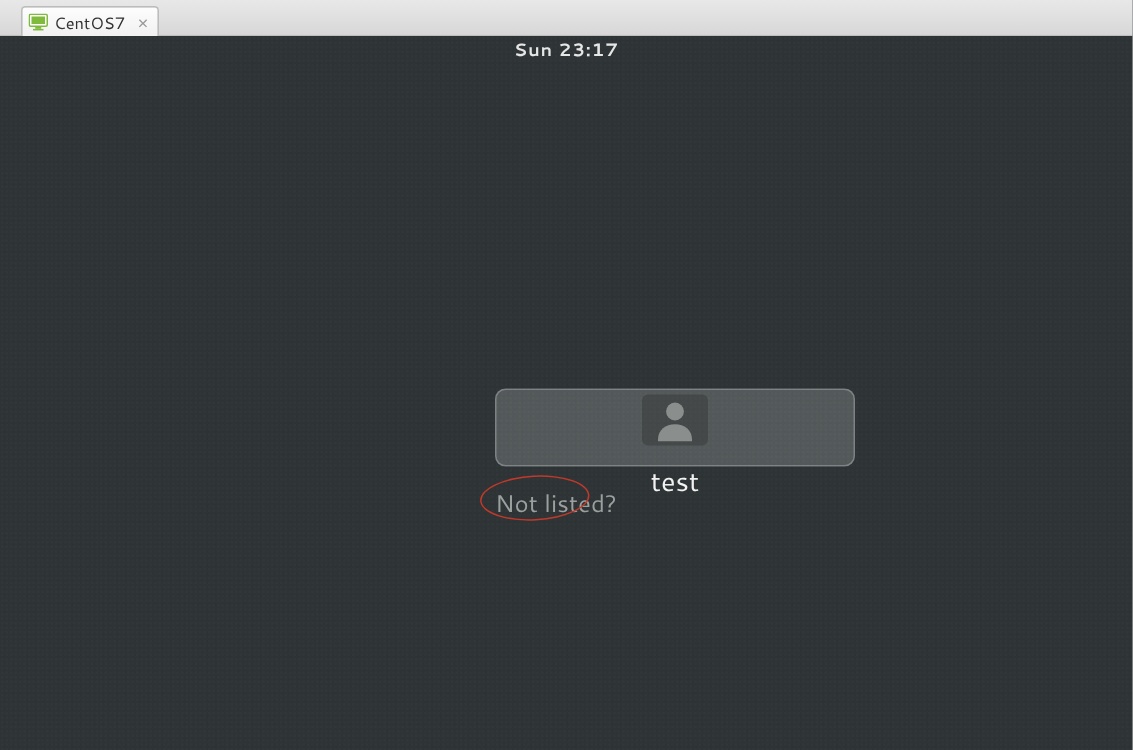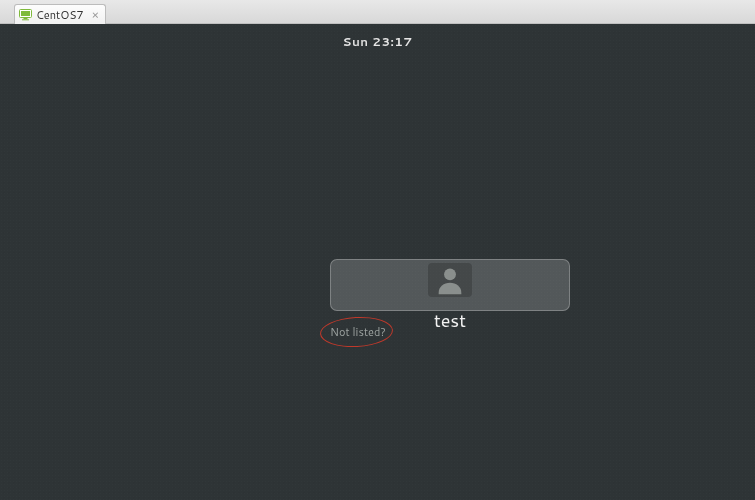--- a/index.html
+++ b/index.html
@@ -50,21 +50,21 @@
       radial-gradient(rgba(255,255,255,0.015) 1px, transparent 1px),
       radial-gradient(rgba(0,0,0,0.03) 1px, transparent 1px);
     background-size: 3px 3px, 5px 5px;
     background-position: 0 0, 1px 1px;
   }
 
   .top-bar {
     width: 100%;
     height: 26px;
     display: flex;
-    align-items: flex-end;
+    align-items: flex-start;
     justify-content: center;
   }
   .clock {
     color: #e6e6e6;
     font-size: 12px;
     font-weight: 700;
     letter-spacing: 0.5px;
   }
 
   .login-box {
@@ -97,21 +97,21 @@
     color: #f2f2f2;
     font-size: 18px;
     font-weight: 400;
   }
 
   .not-listed {
     position: absolute;
     left: 330px;
     top: 300px;
     color: #9aa09e;
-    font-size: 11px;
+    font-size: 16px;
     cursor: pointer;
   }
 
   .highlight-ellipse {
     position: absolute;
     left: 320px;
     top: 293px;
     width: 73px;
     height: 30px;
     border: 1.5px solid #c0392b;

